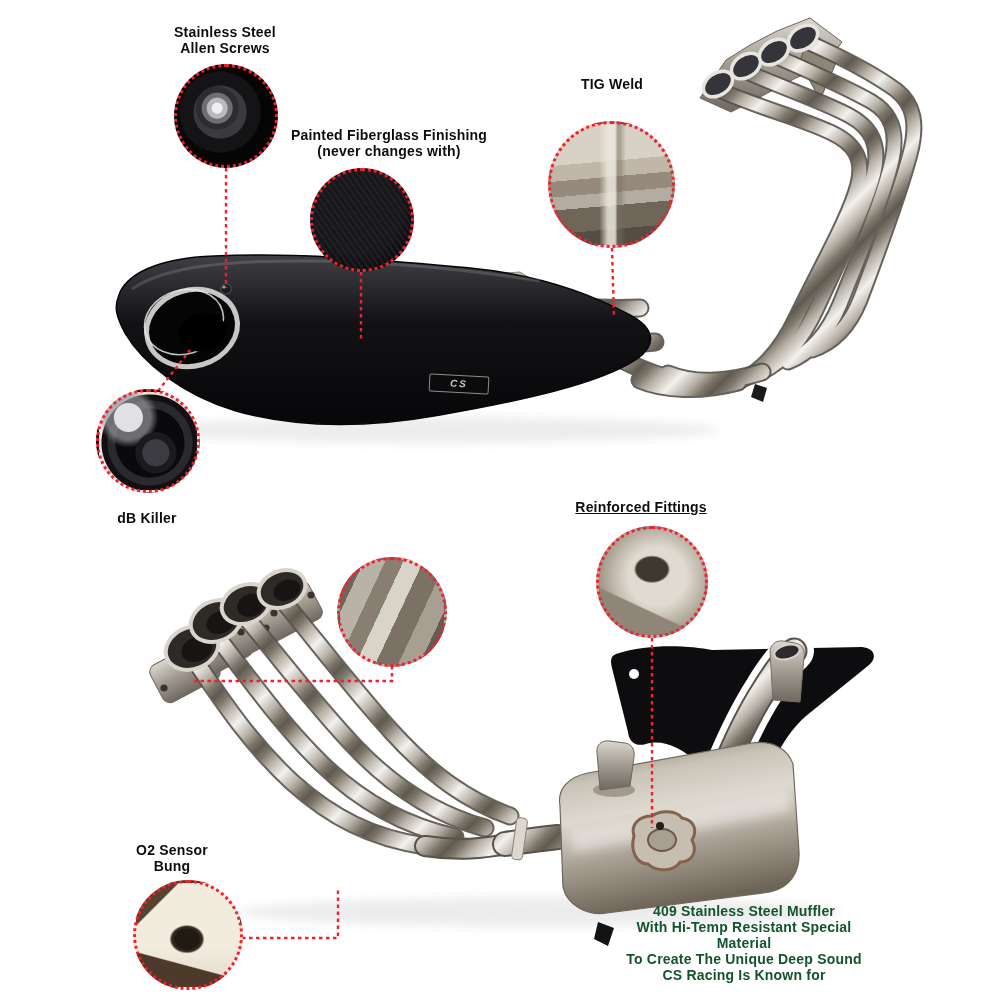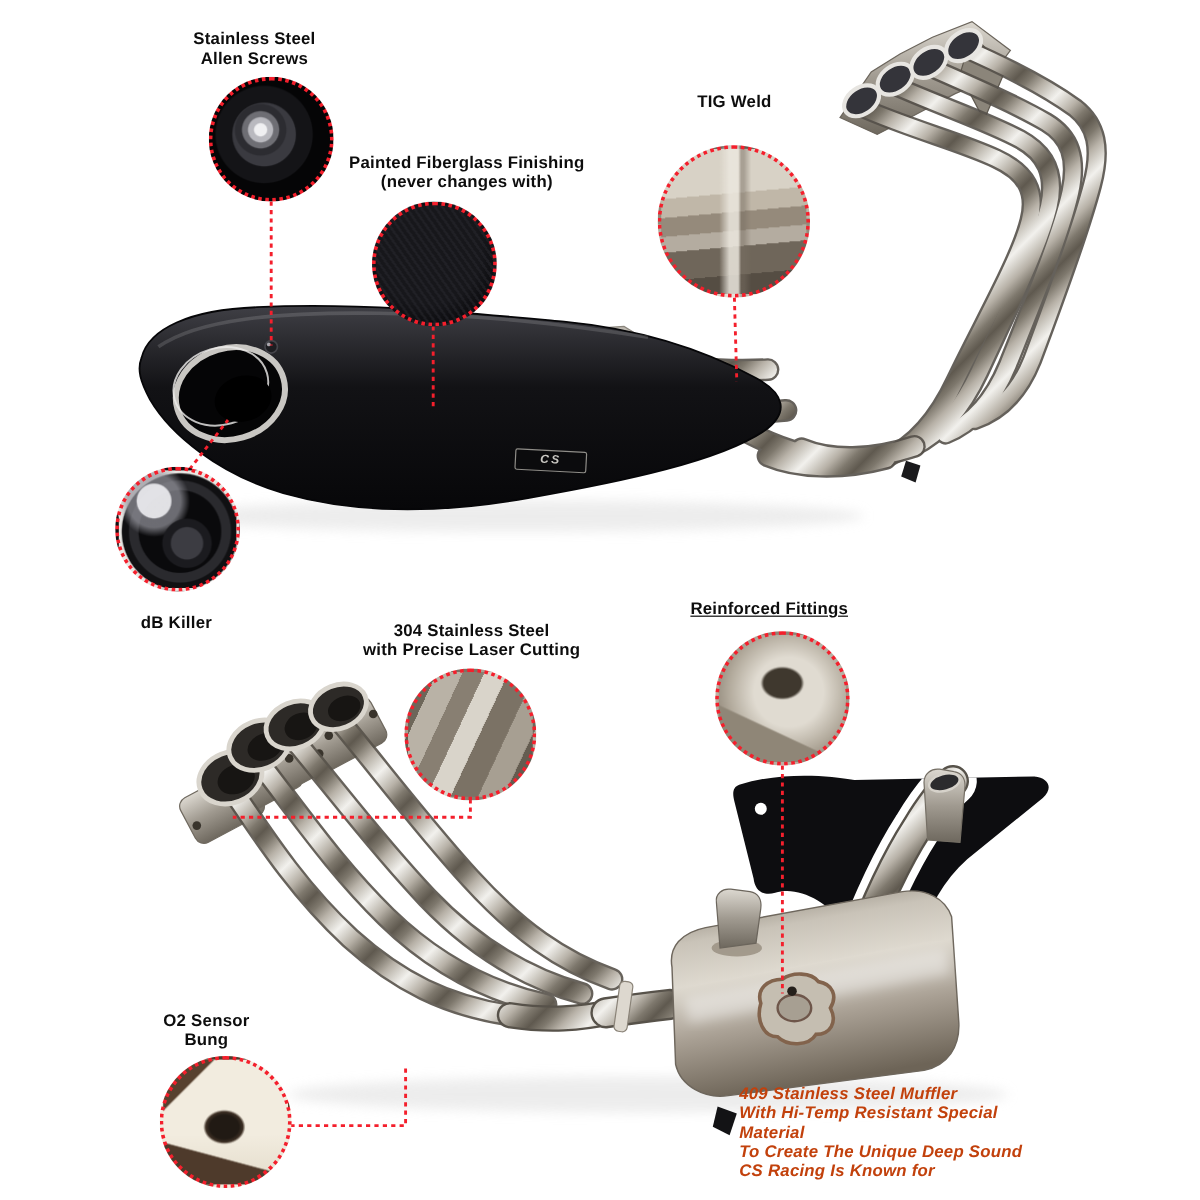--- a/index.html
+++ b/index.html
@@ -2,22 +2,22 @@
 <html><head>
 <meta charset="utf-8">
 <style>
   html,body{margin:0;padding:0;background:#ffffff;}
   #stage{position:relative;width:1000px;height:1000px;background:#ffffff;overflow:hidden;
          font-family:"Liberation Sans",sans-serif;}
   #stage svg{position:absolute;left:0;top:0;}
   .label{position:absolute;transform:translateX(-50%);text-align:center;color:#0d0d0d;
          font-weight:800;font-size:14px;line-height:1.16;letter-spacing:.2px;white-space:nowrap;}
   .label .ln{white-space:nowrap;}
-  .note{position:absolute;transform:translateX(-50%);color:#c2410c;
-        font-weight:800;font-style:italic;font-size:14px;line-height:1.15;letter-spacing:.2px;}
+  .note{position:absolute;transform:translateX(-50%);text-align:center;color:#14532d;
+        font-weight:800;font-size:14px;line-height:1.15;letter-spacing:.2px;}
   .callout{position:absolute;border-radius:50%;border:3px dotted #f41f2c;box-sizing:border-box;}
   
   .ph-allen{background:
       radial-gradient(circle at 41% 42%, #f0f0f2 0 5px, #b9b9bf 6px 10px, #6e6e74 11px 15px, #2c2c31 16px 21px, rgba(0,0,0,0) 22px),
       radial-gradient(circle at 44% 46%, #3a3a40 0 26px, #141417 27px 40px, #050506 41px);}
   .ph-fiber{background:
       repeating-linear-gradient(55deg, rgba(40,40,46,.55) 0 2px, rgba(0,0,0,0) 2px 5px),
       radial-gradient(circle at 45% 40%, #17171b 0 55%, #0a0a0d 80%, #060608 100%);}
   .ph-tig{background:
       linear-gradient(90deg, rgba(0,0,0,0) 40%, rgba(235,231,222,.85) 47% 53%, rgba(120,110,98,.5) 55% 57%, rgba(0,0,0,0) 62%),
@@ -276,42 +276,38 @@
   </svg>
 
   <div class="callout ph-allen" style="left:174px;top:64px;width:104px;height:104px;"></div>
   <div class="callout ph-fiber" style="left:310px;top:168px;width:104px;height:104px;"></div>
   <div class="callout ph-tig" style="left:548px;top:121px;width:127px;height:127px;"></div>
   <div class="callout ph-db" style="left:96px;top:389px;width:104px;height:104px;"></div>
   <div class="callout ph-laser" style="left:337px;top:557px;width:110px;height:110px;"></div>
   <div class="callout ph-fittings" style="left:596px;top:526px;width:112px;height:112px;"></div>
   <div class="callout ph-o2" style="left:133px;top:880px;width:110px;height:110px;"></div>
 
-  <div class="label" style="left:212px;top:24px;">
+  <div class="label" style="left:225px;top:24px;">
     <div class="ln">Stainless Steel</div>
     <div class="ln">Allen Screws</div>
   </div>
 
   <div class="label" style="left:389px;top:127px;">
     <div class="ln">Painted Fiberglass Finishing</div>
     <div class="ln">(never changes with)</div>
   </div>
 
   <div class="label" style="left:612px;top:76px;">
     <div class="ln">TIG Weld</div>
   </div>
 
   <div class="label" style="left:147px;top:495px;margin-top:15px;">
     <div class="ln">dB Killer</div>
   </div>
 
-  <div class="label" style="left:393px;top:517px;">
-    <div class="ln">304 Stainless Steel</div>
-    <div class="ln">with Precise Laser Cutting</div>
-  </div>
 
   <div class="label" style="left:641px;top:499px;text-decoration:underline;">
     <div class="ln">Reinforced Fittings</div>
   </div>
 
   <div class="label" style="left:172px;top:842px;">
     <div class="ln">O2 Sensor</div>
     <div class="ln">Bung</div>
   </div>
 

